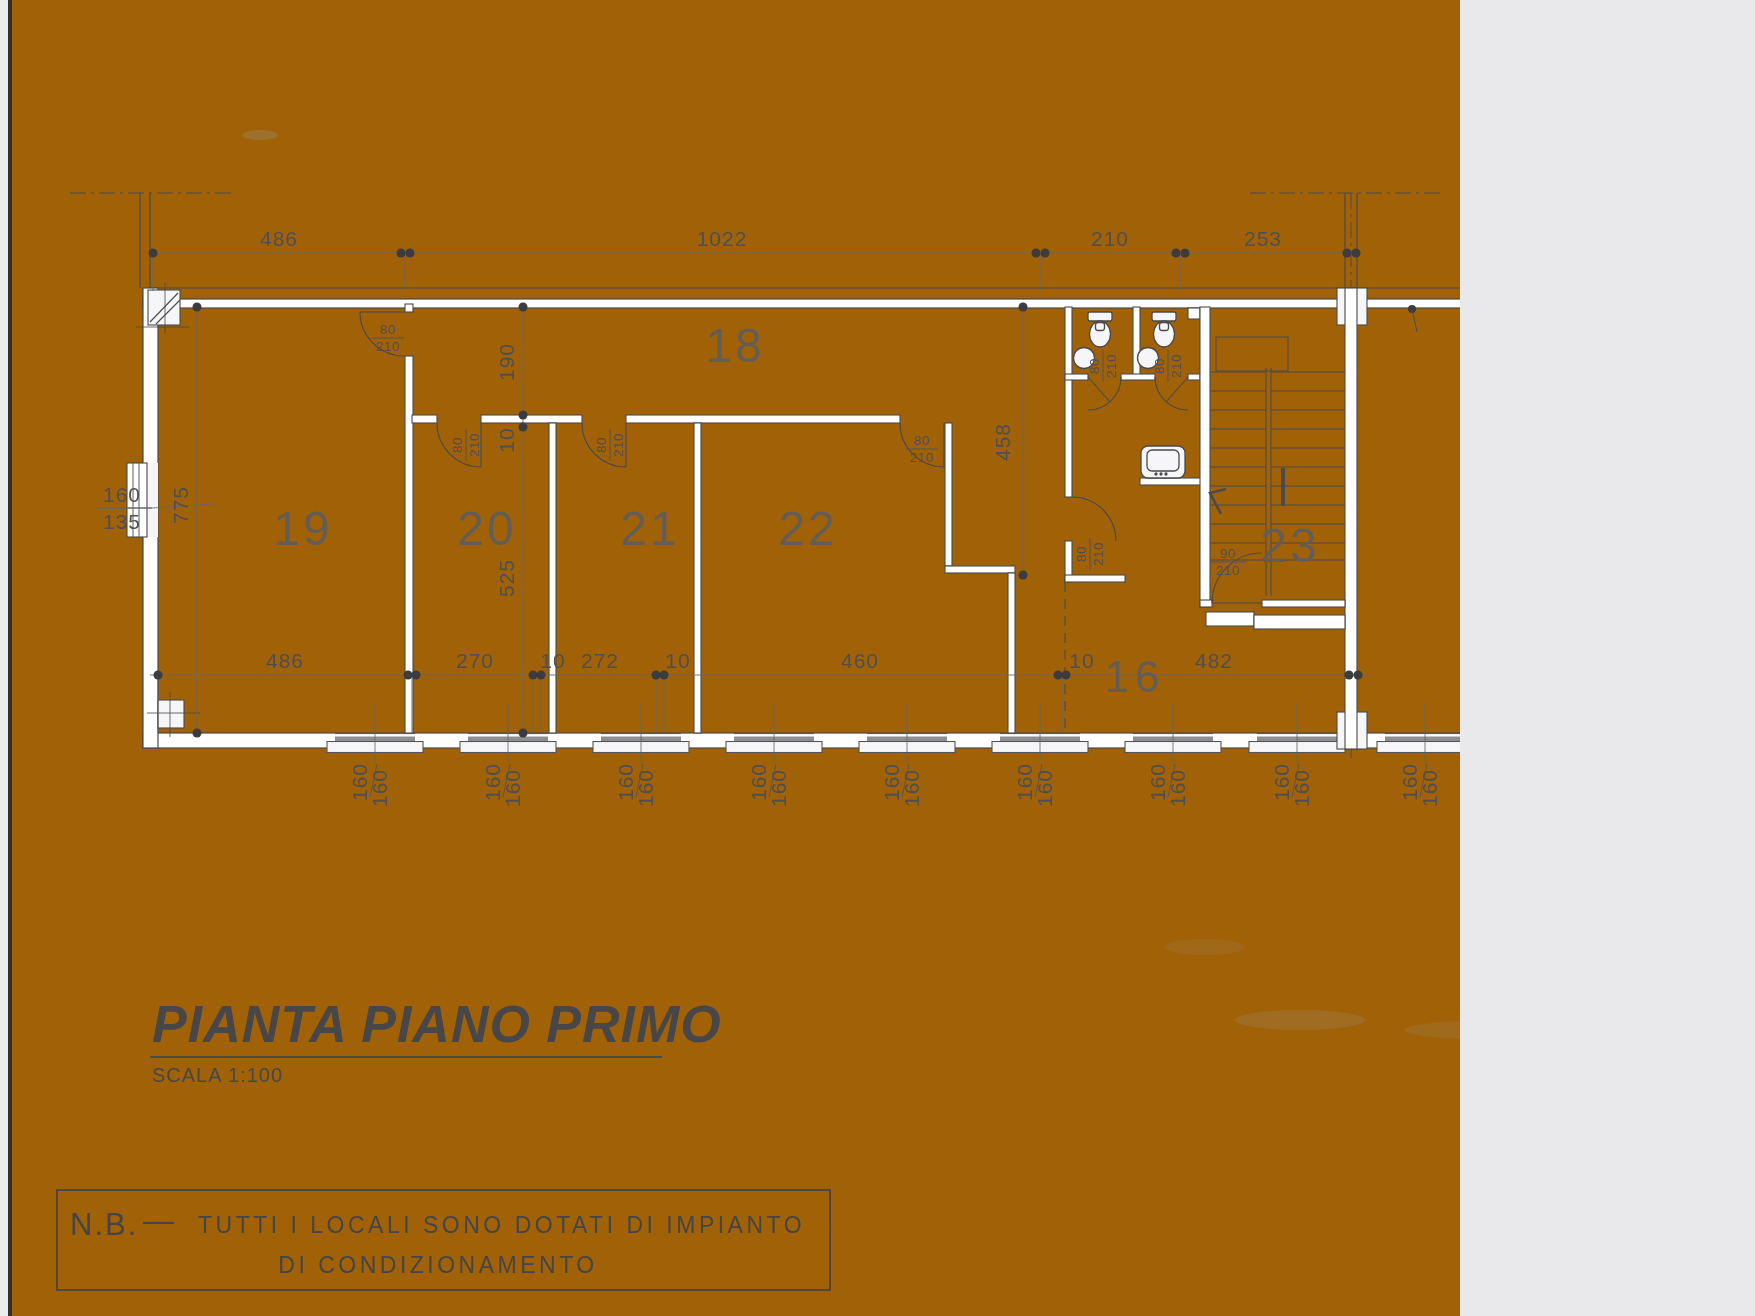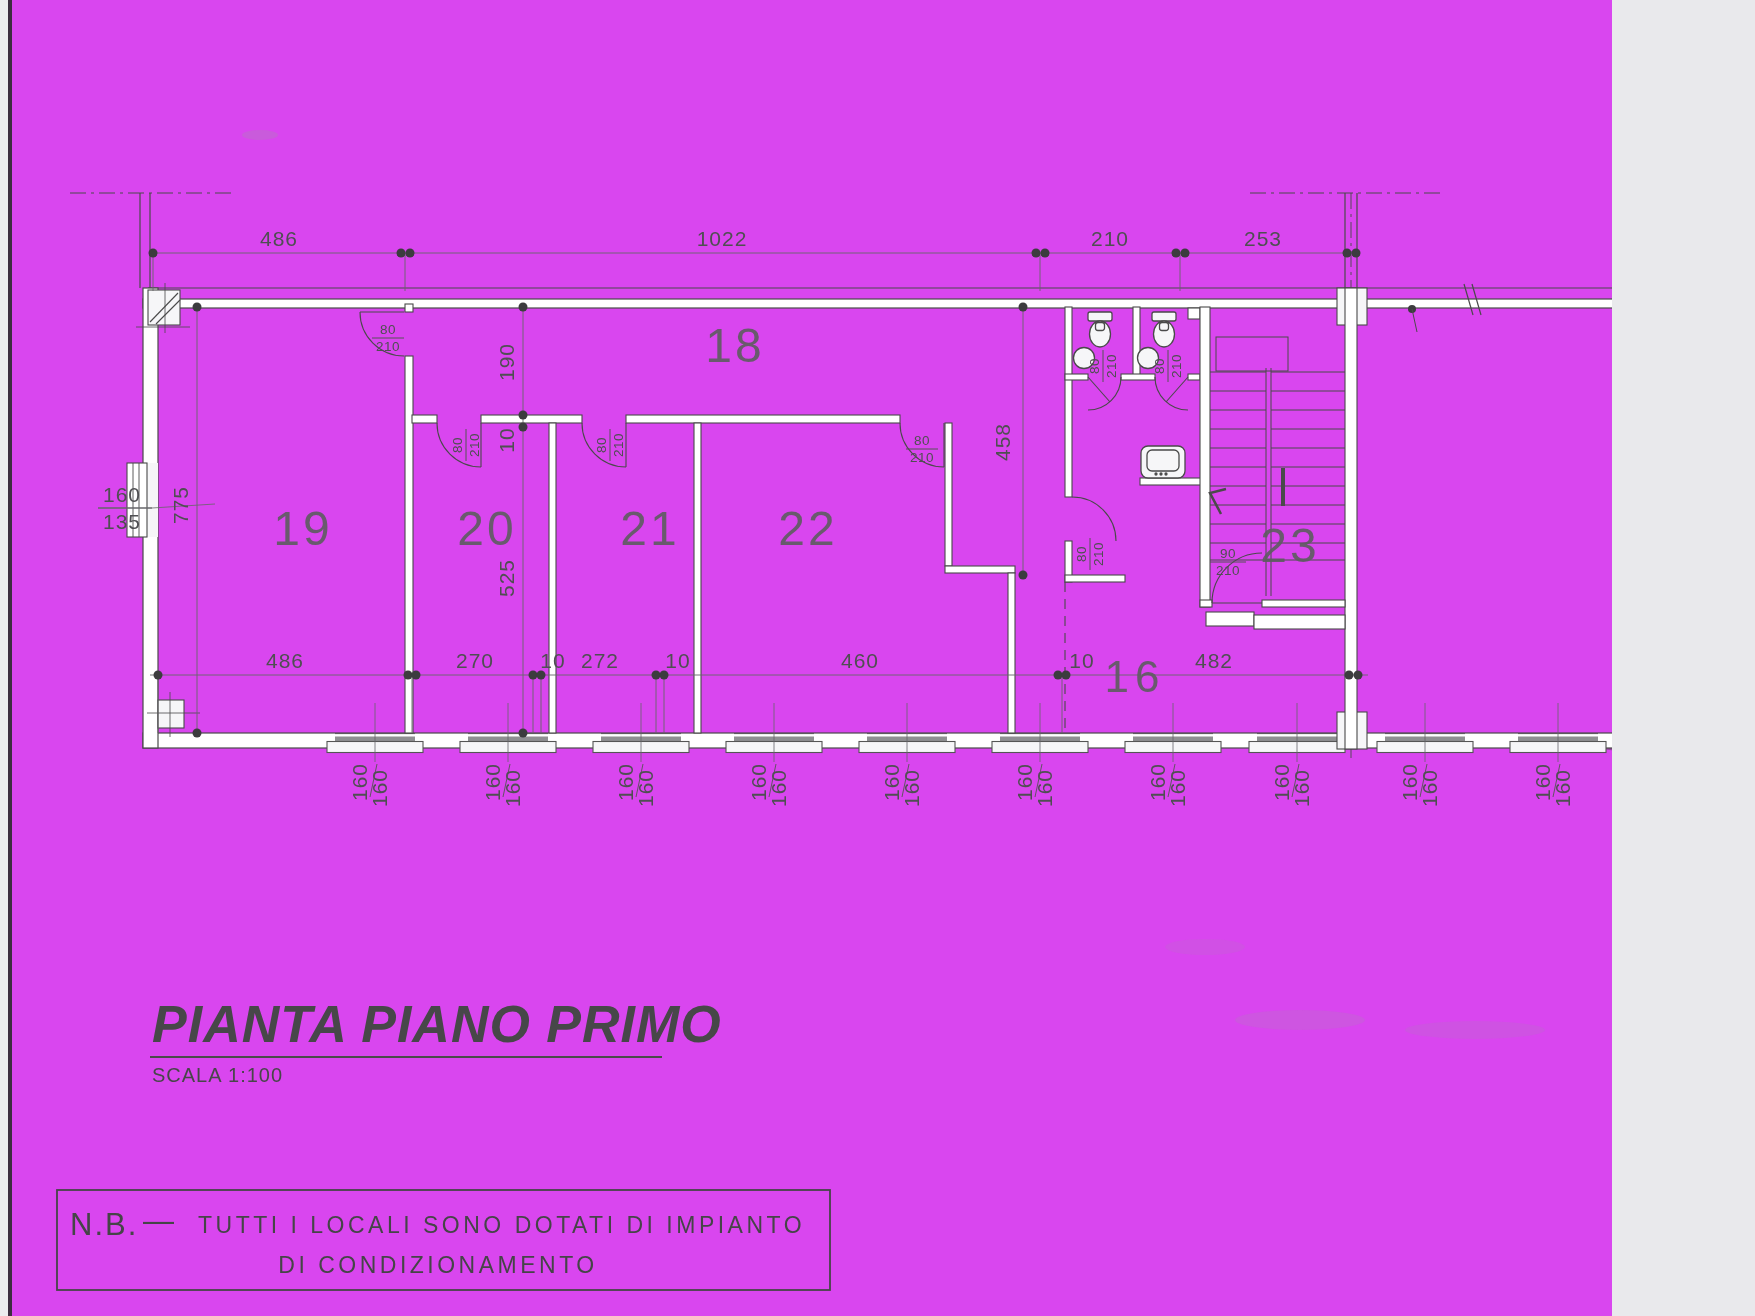--- a/index.html
+++ b/index.html
@@ -1,16 +1,16 @@
 <!DOCTYPE html>
 <html><head>
 <meta charset="utf-8">
 <style>
   html,body{margin:0;padding:0;background:#e9e9ec;}
-  .page{position:relative;width:1612px;height:1316px;background:#d946ef;overflow:hidden;
+  .page{position:relative;width:1460px;height:1316px;background:#a16207;overflow:hidden;
         font-family:"Liberation Sans", sans-serif;}
   svg{position:absolute;left:0;top:0;}
   svg text{fill:#4f4f52;}
   .dim{font-size:21px;letter-spacing:1px;}
   .dims{font-size:13.5px;letter-spacing:.5px;}
   .room{font-size:48px;letter-spacing:3px;fill:#5d5d60;opacity:.9;}
   .roomsm{font-size:44px;letter-spacing:6px;fill:#5d5d60;opacity:.9;}
   .ttl{font-size:52px;font-style:italic;font-weight:600;letter-spacing:1px;fill:#474749;}
   .scala{font-size:20px;letter-spacing:1px;fill:#474749;}
   .nb{font-size:31px;letter-spacing:2px;fill:#454547;}

